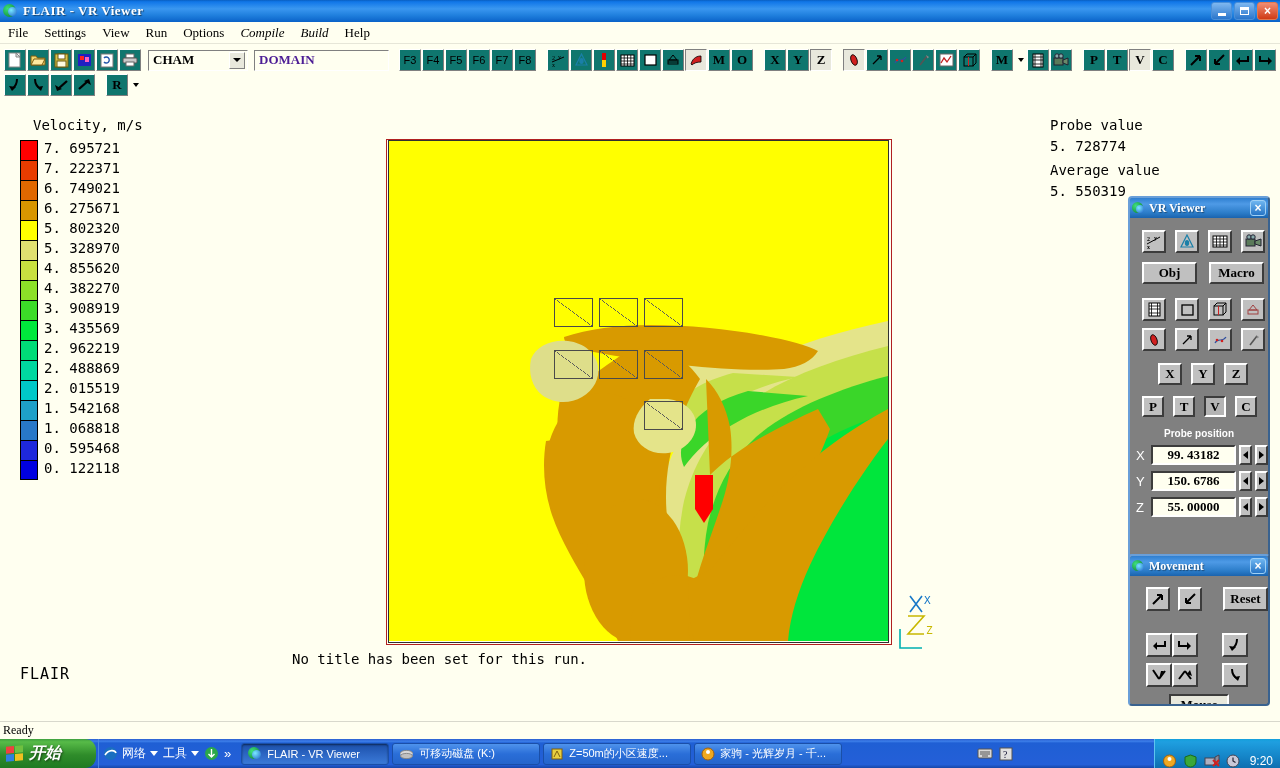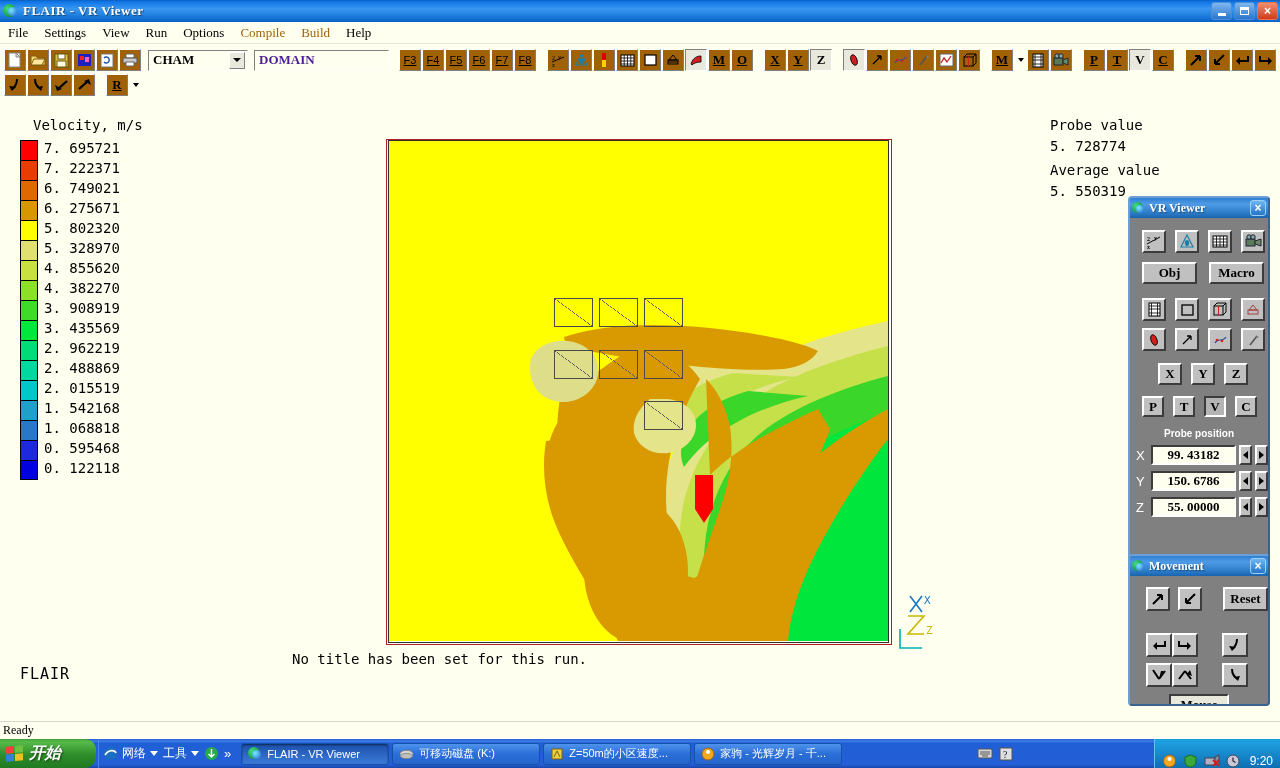--- a/index.html
+++ b/index.html
@@ -35,32 +35,32 @@
   .wb .minglyph{ display:block; width:8px; height:3px; background:#fff; margin-top:6px;}
   .wb .maxglyph{ display:block; width:9px; height:8px; border:1px solid #fff; border-top-width:3px;}
 
   
   .menubar {
     position:absolute; left:0; top:22px; width:1280px; height:22px;
     background:#fffff0; display:flex; align-items:center; padding-left:8px; gap:16px;
     border-bottom:1px solid #e6e6d8;
   }
   .menu-item { font-family:"Liberation Serif", serif; font-size:13px; color:#000; cursor:default; }
-  .menu-item.disabled { color:#a16207; }
+  .menu-item.disabled { color:#000000;font-style:italic; }
 
   
   .toolbar { position:absolute; left:0; width:1280px; background:#fffff0; display:flex; align-items:center; }
   .tb1 { top:46px; height:28px; padding-left:4px; }
   .tb2 { top:72px; height:26px; padding-left:4px; }
   .tbtn {
     width:22px; height:22px; border:1px solid #fffff0; background:#fffff0;
     display:flex; align-items:center; justify-content:center; margin-right:1px;
     font-family:"Liberation Serif",serif; font-size:12px; color:#000;
   }
-  .tbtn.raised { border:1px solid; border-color:#fff #808080 #808080 #fff; background:#a16207;text-decoration:underline; }
+  .tbtn.raised { border:1px solid; border-color:#fff #808080 #808080 #fff; background:#0f766e; }
   .tbtn.sunken { border:1px solid; border-color:#808080 #fff #fff #808080; background:#e8e8dc; }
   .tbtn.lbl { font-size:11px; font-family:"Liberation Sans",sans-serif; }
   .tbtn.bold { font-weight:bold; font-family:"Liberation Serif",serif; font-size:13px; }
   .tbsep { width:10px; }
   .combo {
     height:21px; border:1px solid; border-color:#808080 #fff #fff #808080;
     background:#fffff0; display:flex; align-items:center; margin-left:6px;
   }
   .combo .val { font-family:"Liberation Serif",serif; font-weight:bold; font-size:13px; padding:0 4px; color:#000;}
   .combo .arrow {

